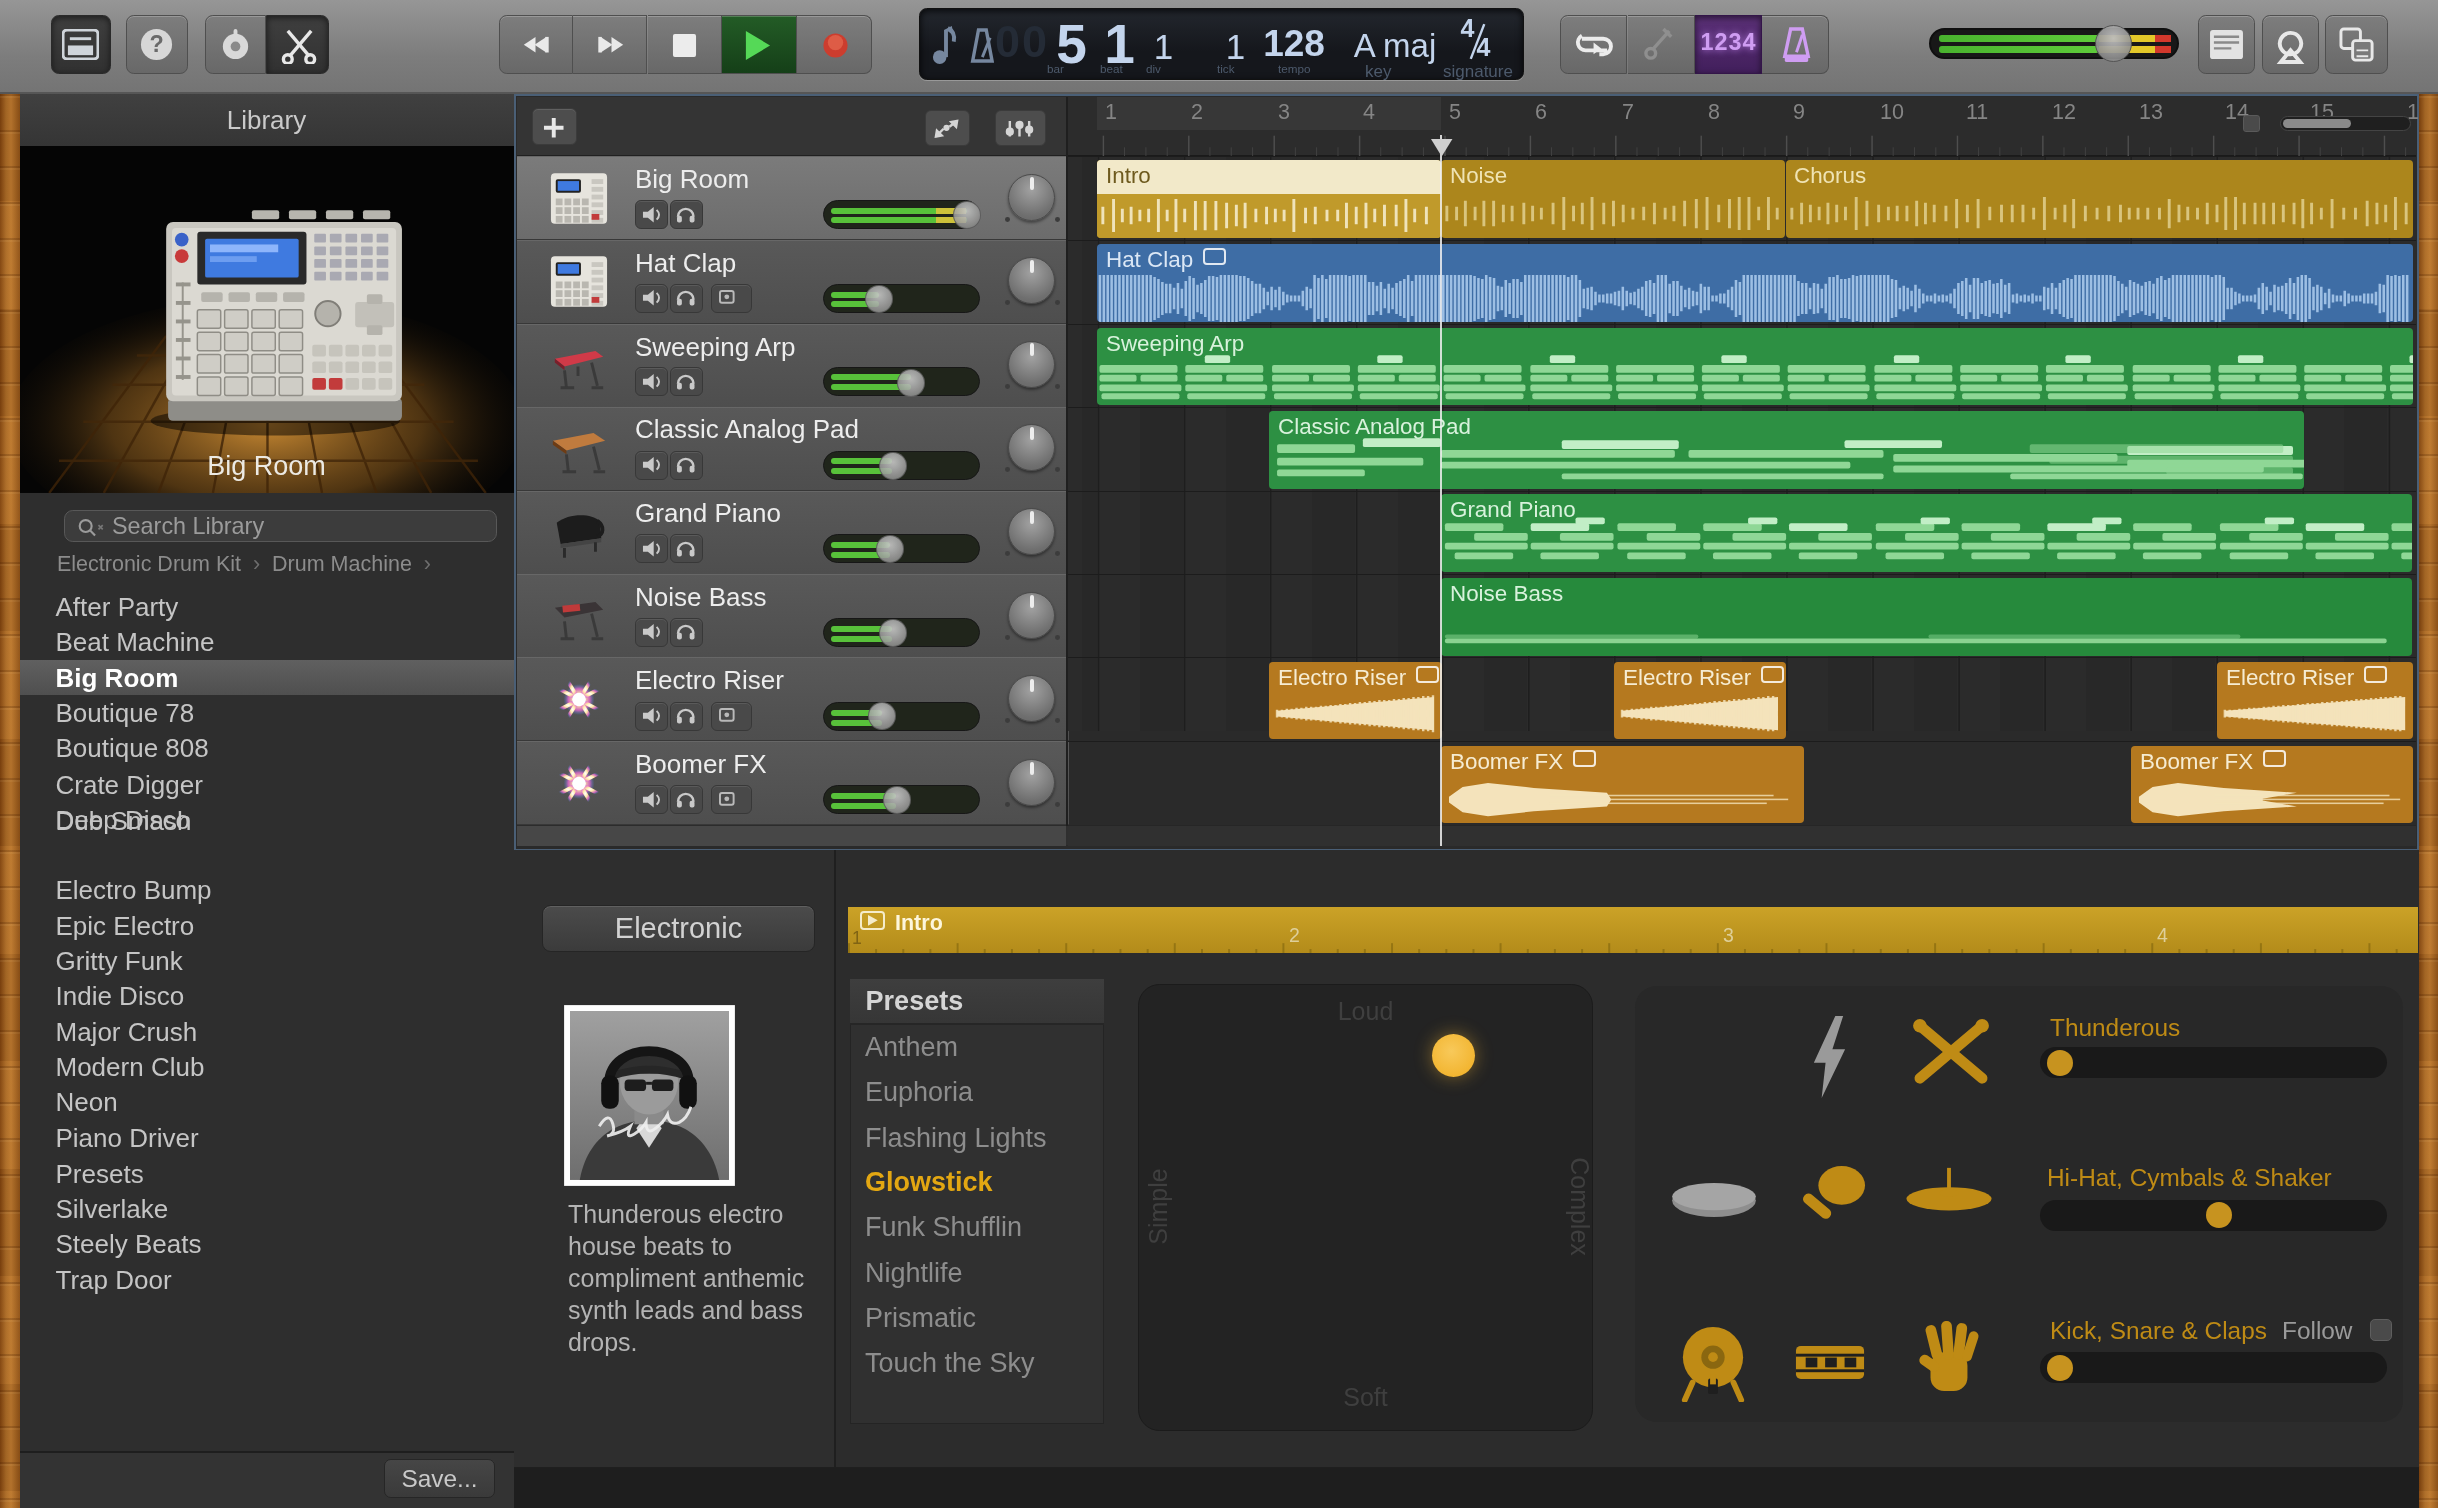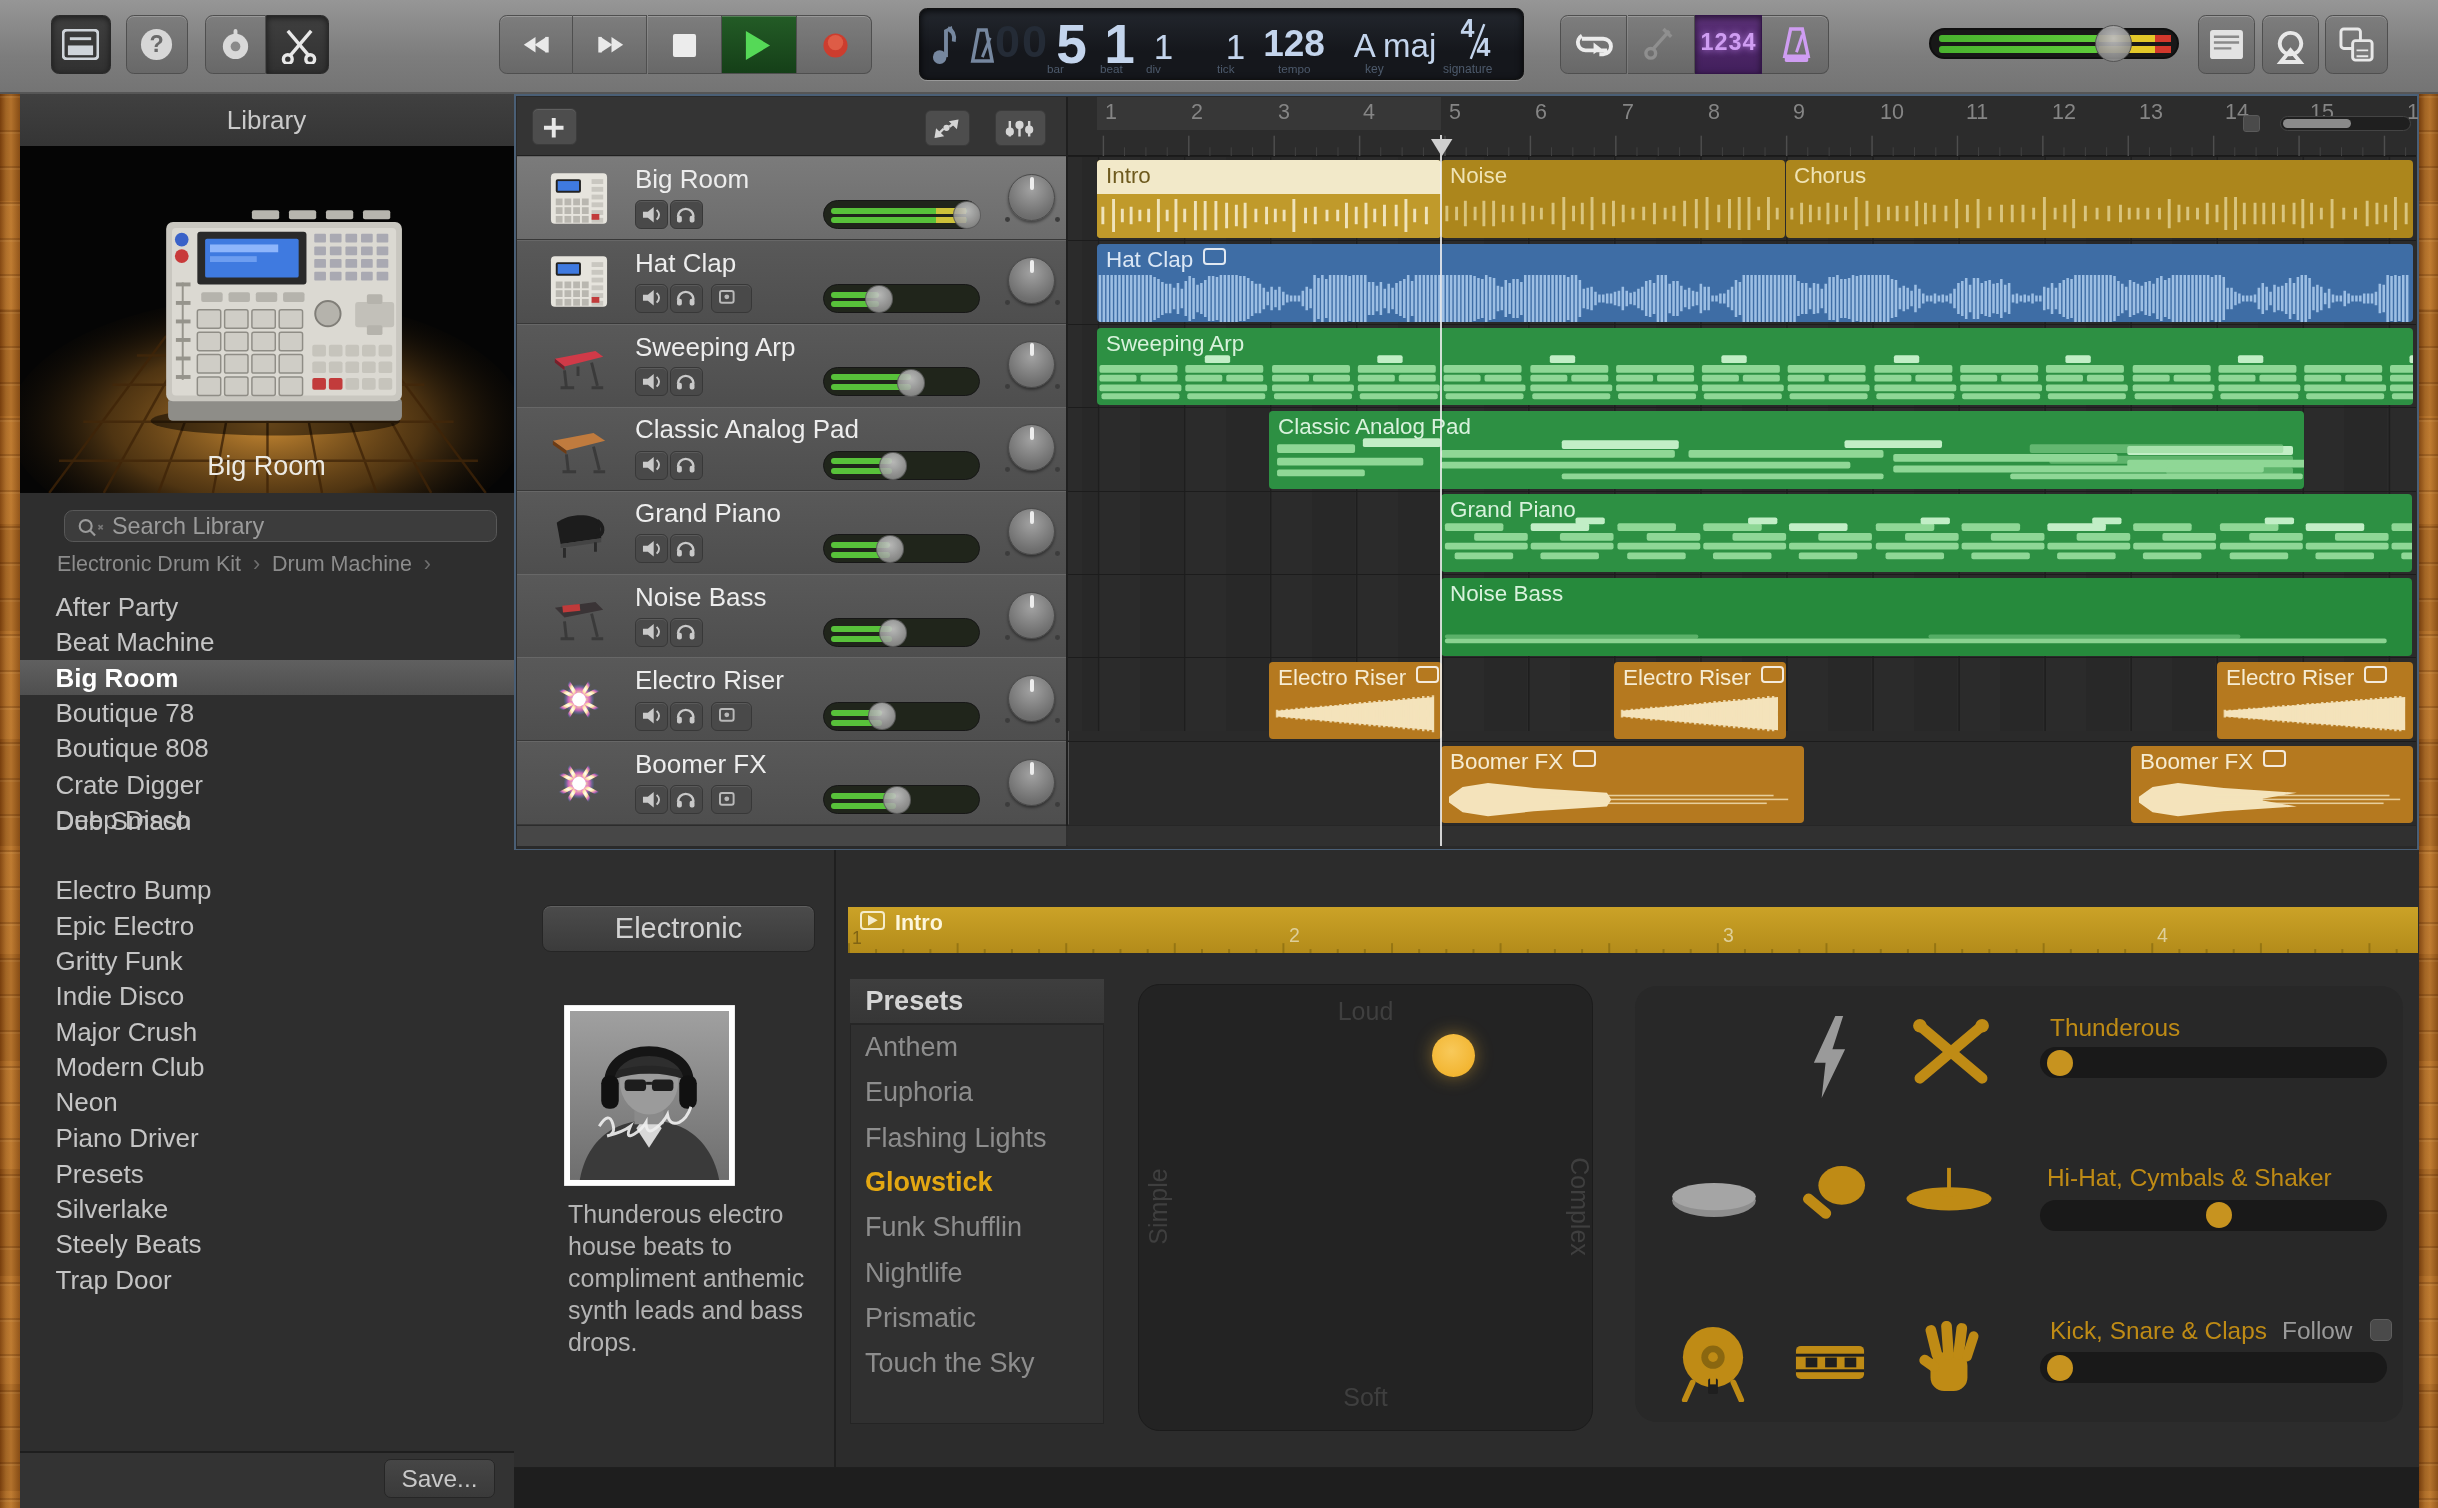--- a/index.html
+++ b/index.html
@@ -124,22 +124,22 @@
 <div class="a" style="left:1453px;top:13.7px;width:29px;color:#c3d4ec;font-size:25px;font-weight:bold;text-align:center">4</div>
 <div class="a" style="left:1469px;top:33px;width:29px;color:#c3d4ec;font-size:25px;font-weight:bold;text-align:center">4</div>
 <svg class="a" style="left:1463px;top:21.5px" width="29" height="39" viewBox="0 0 30 40">
     <path d="M22 2 L8 38" stroke="#c3d4ec" stroke-width="2.5"></path>
   </svg>
 <div class="a" style="left:1047px;top:62px;color:#4d5a6c;font-size:11.7px">bar</div>
 <div class="a" style="left:1100px;top:62px;color:#4d5a6c;font-size:11.7px">beat</div>
 <div class="a" style="left:1146px;top:62px;color:#4d5a6c;font-size:11.7px">div</div>
 <div class="a" style="left:1217px;top:62px;color:#4d5a6c;font-size:11.7px">tick</div>
 <div class="a" style="left:1278px;top:62px;color:#4d5a6c;font-size:11.7px">tempo</div>
-<div class="a" style="left:1365px;top:62px;color:#4d5a6c;font-size:12px">key</div>
-<div class="a" style="left:1443px;top:62px;color:#4d5a6c;font-size:12px">signature</div>
+<div class="a" style="left:1365px;top:62px;color:#4d5a6c;font-size:17px">key</div>
+<div class="a" style="left:1443px;top:62px;color:#4d5a6c;font-size:17px">signature</div>
 <div class="tbtn" style="left:1560px;width:67px;border-radius:7.8px 0 0 7.8px"></div>
 <div class="tbtn" style="left:1628px;width:67px;border-radius:0;border-left:none"></div>
 <div class="tbtn purple" style="left:1695px;width:67px;border-radius:0;border-left:none"></div>
 <div class="tbtn" style="left:1762px;width:67px;border-radius:0 7.8px 7.8px 0;border-left:none"></div>
 <svg class="a" style="left:1574px;top:29px" width="41" height="31" viewBox="0 0 42 32">
     <g fill="none" stroke="#ececec" stroke-width="4">
       <path d="M8 10 h22 a8 8 0 0 1 0 16 h-4"></path>
       <path d="M34 22 h-22 a8 8 0 0 1 -4 -15"></path>
     </g>
     <path d="M26 26 l-8 -6 v12 z" fill="#ececec" transform="translate(2,-6)"></path>

